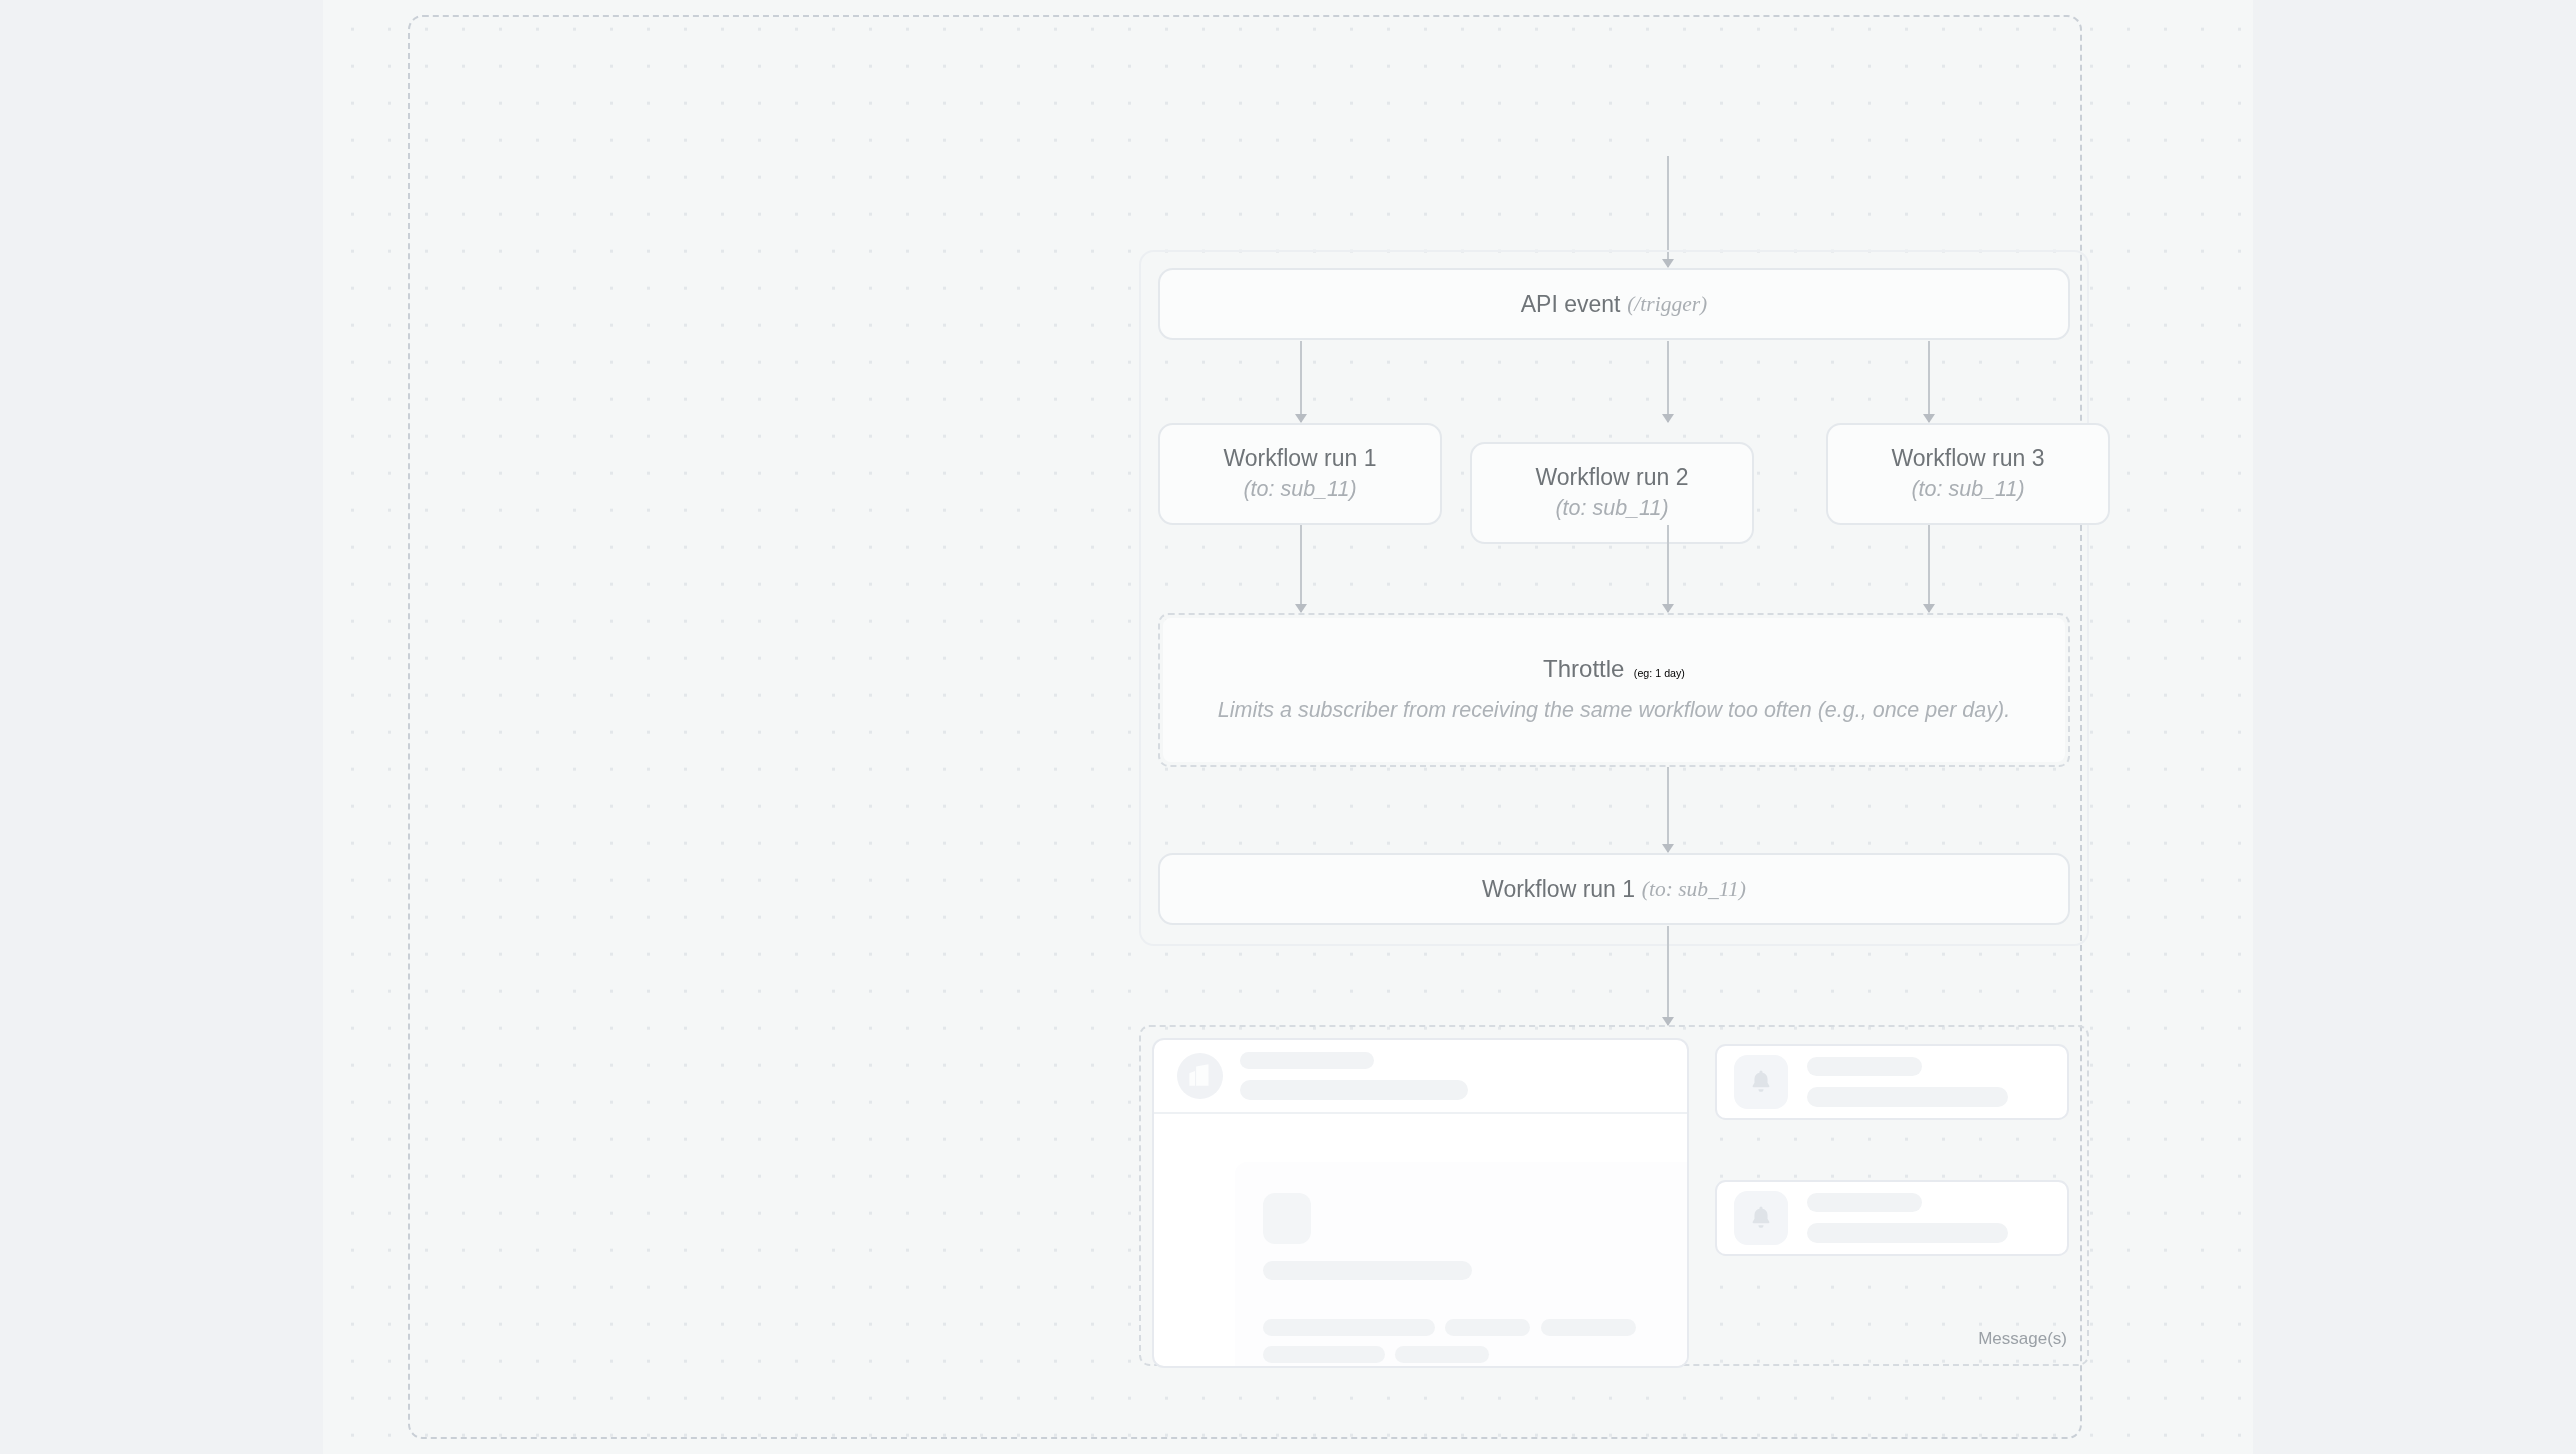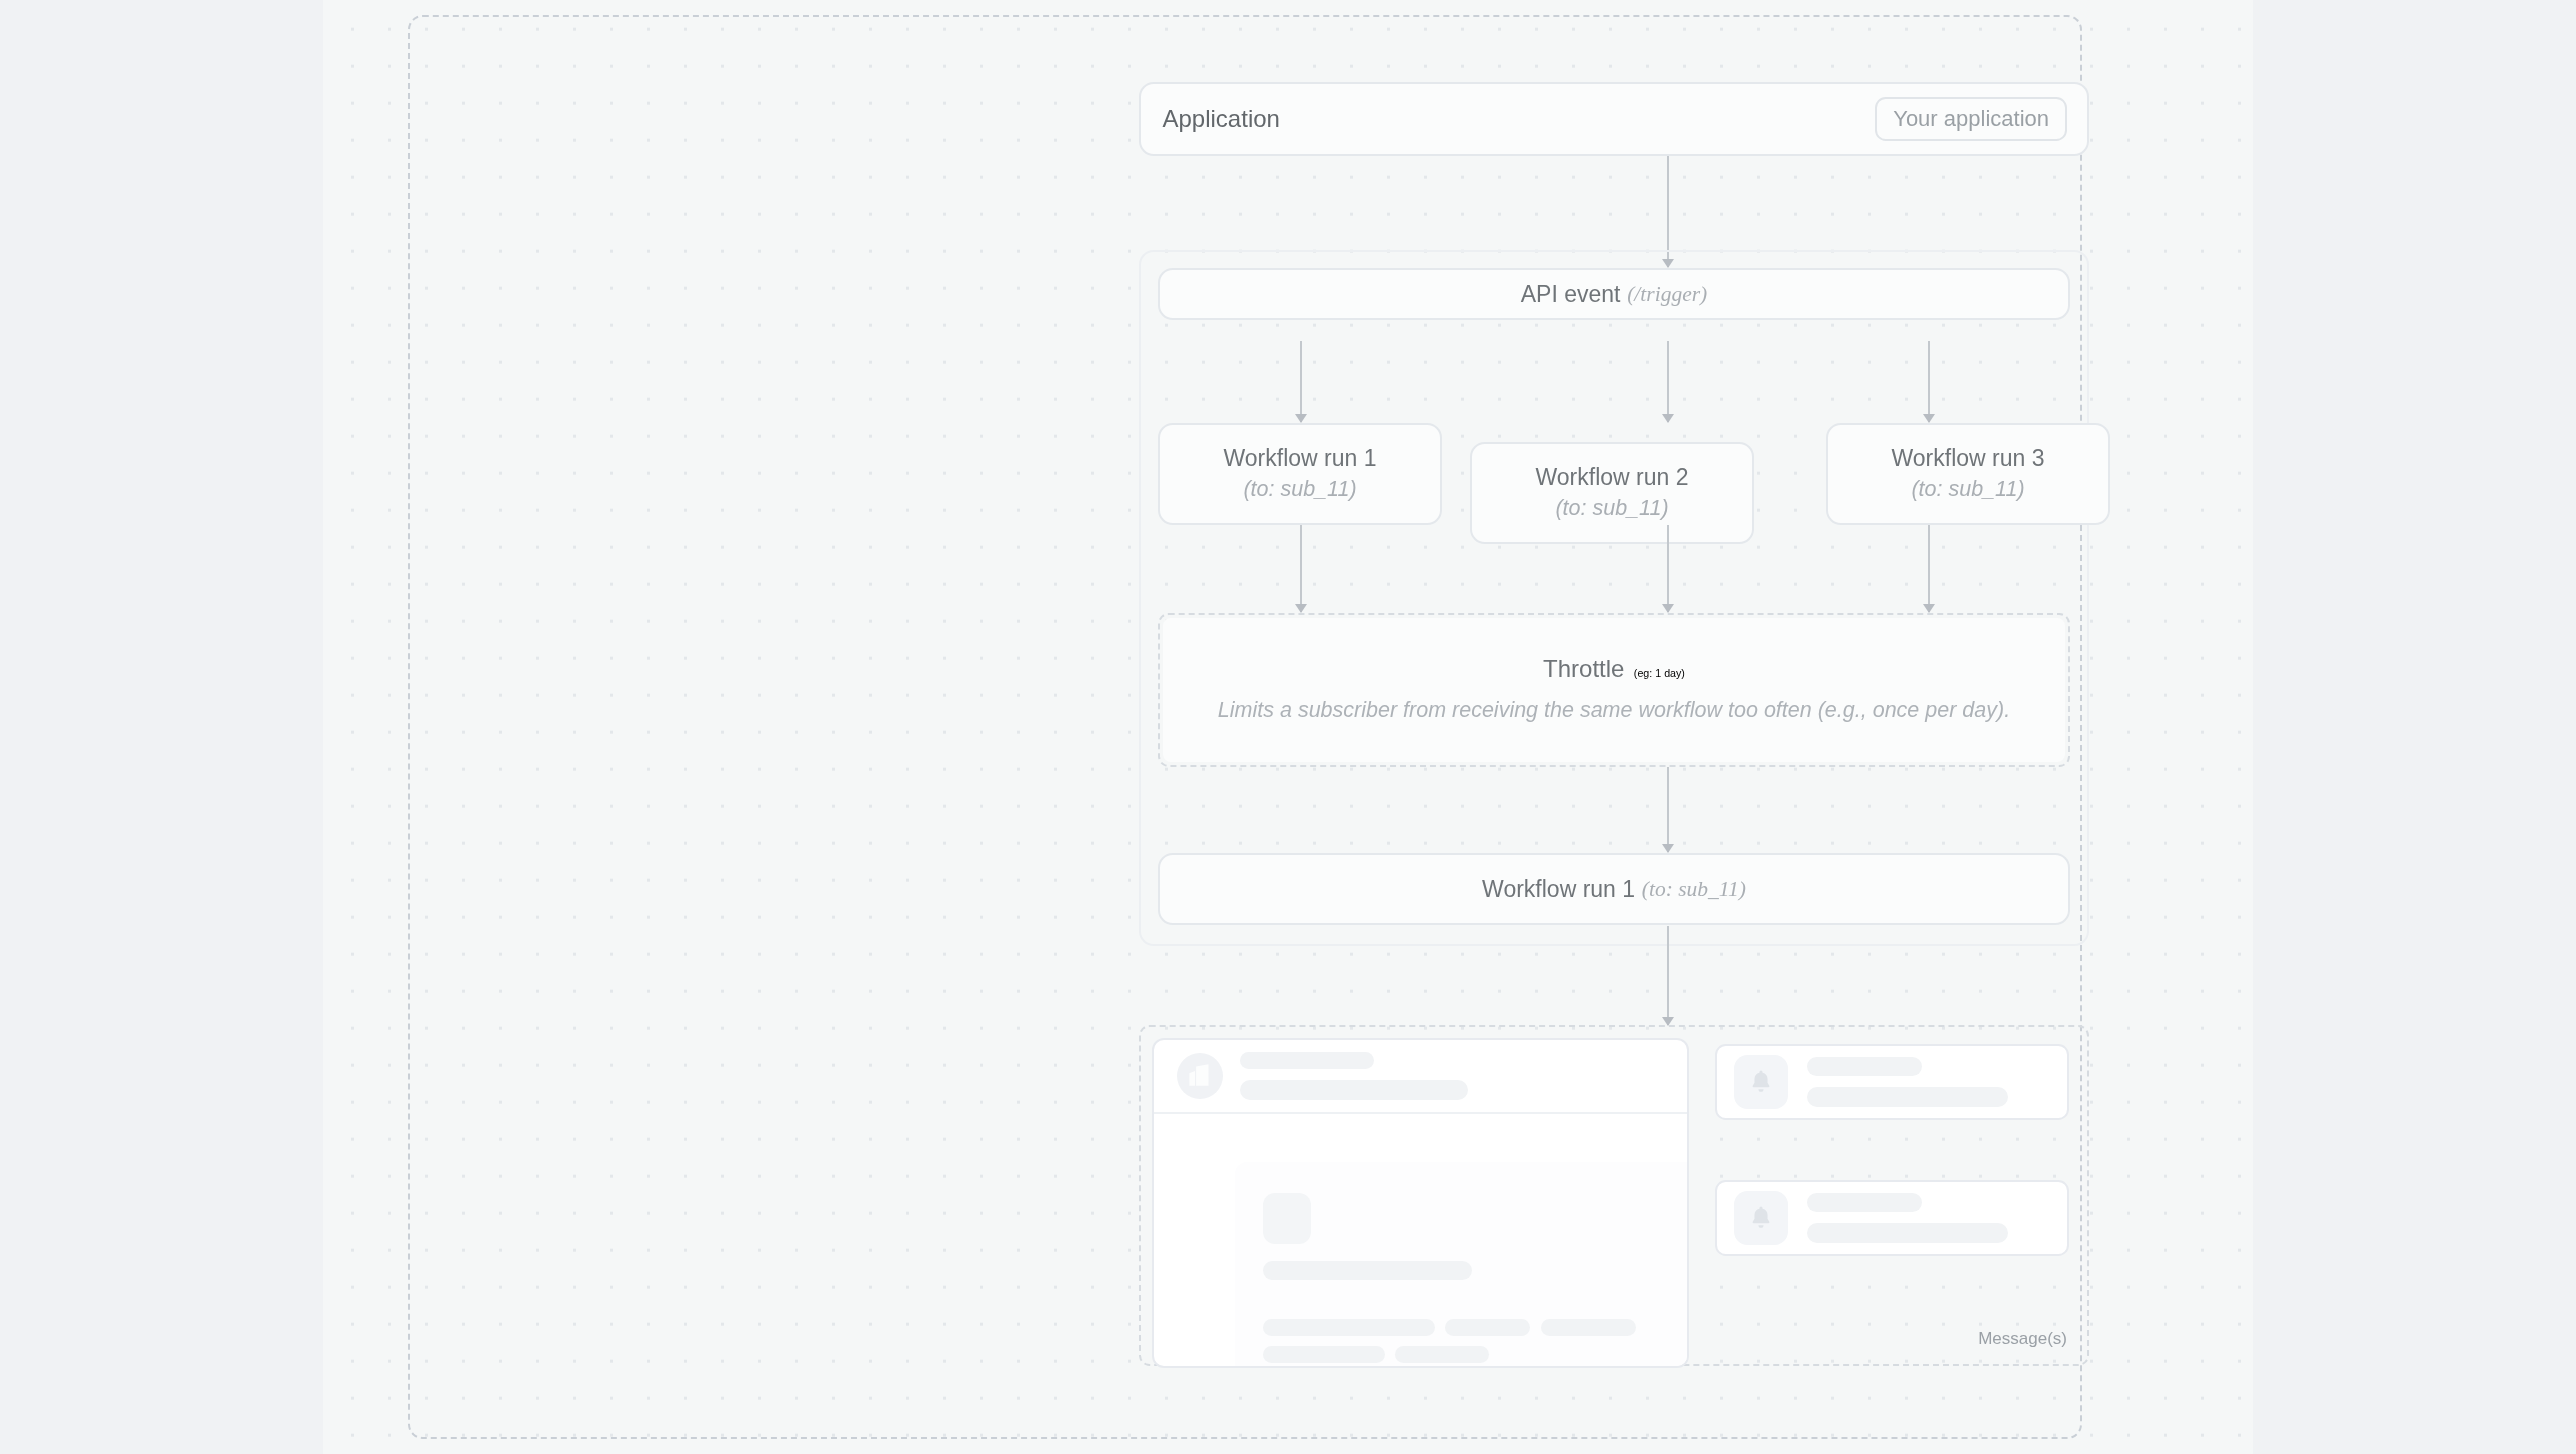--- a/index.html
+++ b/index.html
@@ -112,21 +112,21 @@
     border: 2px solid #eceff2;
     border-radius: 14.8px;
     background: transparent;
   }
 
   
   #api-event-node {
     left: 835px;
     top: 268px;
     width: 912px;
-    height: 52px;
+    height: 72px;
     flex-direction: row;
     gap: 6.7px;
   }
 
   
   .run-node {
     top: 423px;
     width: 284px;
     height: 102px;
     gap: 2.7px;
@@ -298,24 +298,20 @@
 </style>
 </head>
 <body>
 
 <div id="canvas">
 
   <div id="dotgrid"></div>
 
   <div id="flow-boundary"></div>
 
-  <div class="node" id="application-node">
-    <span class="title">Application</span>
-    <span id="app-badge">Your application</span>
-  </div>
 
   <div class="conn" style="left:1344px; top:156px; height:111px;"></div>
 
   <div id="workflow-group"></div>
 
   <div class="node" id="api-event-node">
     <span class="title">API event</span>
     <span class="inline-sub">(/trigger)</span>
   </div>
 

